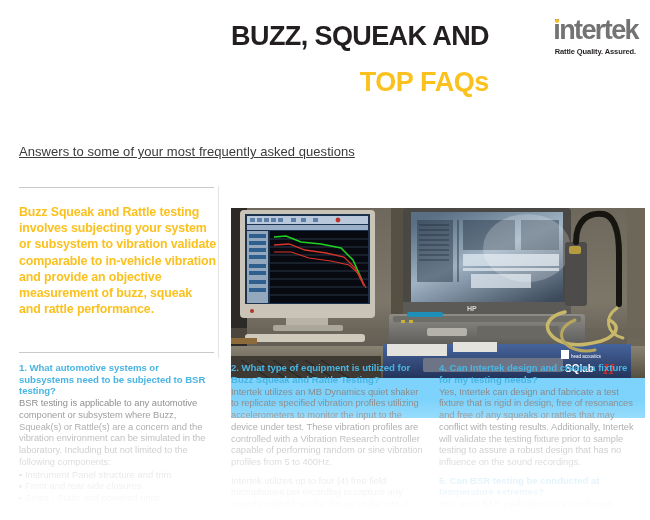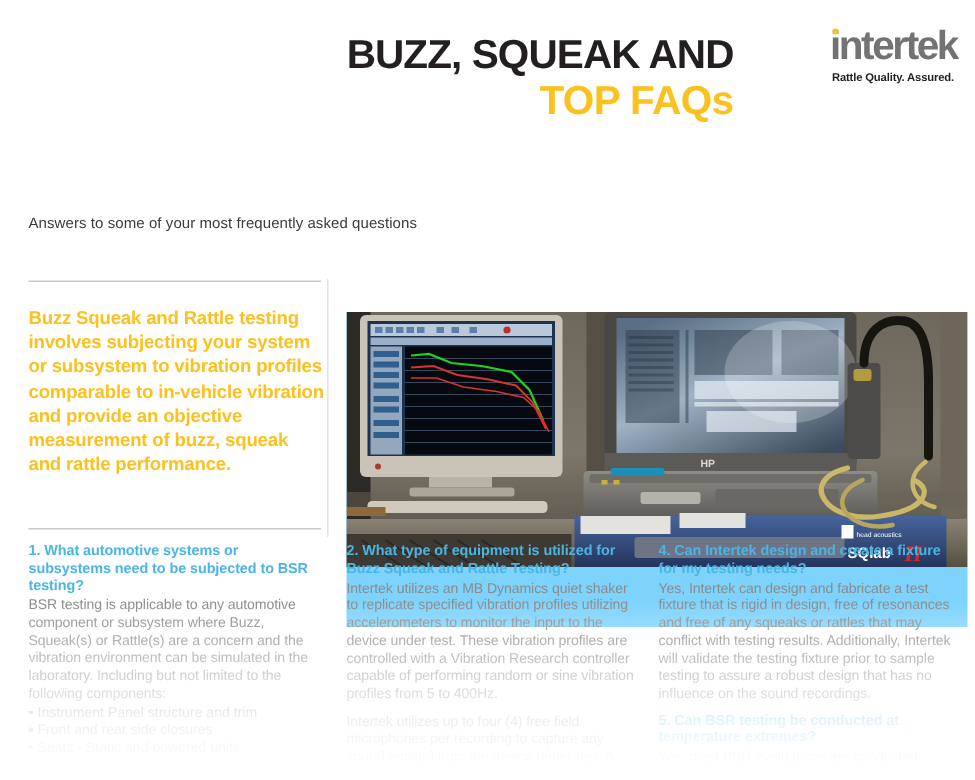--- a/index.html
+++ b/index.html
@@ -12,25 +12,25 @@
 
   
   .header{position:absolute;left:0;top:0;width:650px;height:180px;}
   .title-block{position:absolute;left:19px;top:22px;width:470px;text-align:right;}
   .title-line{
     font-weight:bold;font-size:27px;line-height:29px;letter-spacing:-0.6px;
     color:#231f20;white-space:nowrap;
   }
   .title-accent{
     font-weight:bold;font-size:27px;line-height:31px;letter-spacing:-0.4px;
-    color:#fbc11e;white-space:nowrap;margin-top:1px;
+    color:#fbc11e;white-space:nowrap;margin-top:16px;
   }
   .subtitle{
-    position:absolute;left:19px;top:144px;font-size:10px;color:#3b3b3b;
-    letter-spacing:0.05px;white-space:nowrap;
+    position:absolute;left:19px;top:144px;font-size:13px;color:#3b3b3b;
+    letter-spacing:0.05px;white-space:nowrap;text-decoration:underline;
   }
 
   
   .logo{position:absolute;right:12px;top:16px;text-align:right;}
   .logo-word{
     position:relative;display:inline-block;
     font-size:27px;font-weight:bold;letter-spacing:-1.6px;color:#737373;
     line-height:29px;
   }
   .logo-dot{
@@ -125,21 +125,21 @@
         <span>intertek</span>
       </div>
       <div class="logo-tag">Rattle Quality. Assured.</div>
     </div>
   </div>
 
   <div class="rule rule-intro-top"></div>
   <div class="rule rule-intro-bottom"></div>
   <div class="v-divider"></div>
 
-  <div class="intro">Buzz Squeak and Rattle testing involves subjecting your system or subsystem to vibration profiles comparable to in-vehicle vibration and provide an objective measurement of buzz, squeak and rattle performance.</div>
+  <div class="intro">Buzz Squeak and Rattle testing involves subjecting your system or subsystem to vibration validate comparable to in-vehicle vibration and provide an objective measurement of buzz, squeak and rattle performance.</div>
 
   <div class="photo">
     <svg width="414" height="170" viewBox="0 0 414 170">
       <defs>
         <linearGradient id="wallg" x1="0" y1="0" x2="0" y2="1">
           <stop offset="0" stop-color="#6e675b"></stop>
           <stop offset="0.55" stop-color="#7d776a"></stop>
           <stop offset="1" stop-color="#4f4a41"></stop>
         </linearGradient>
         <linearGradient id="scr1" x1="0" y1="0" x2="0" y2="1">

